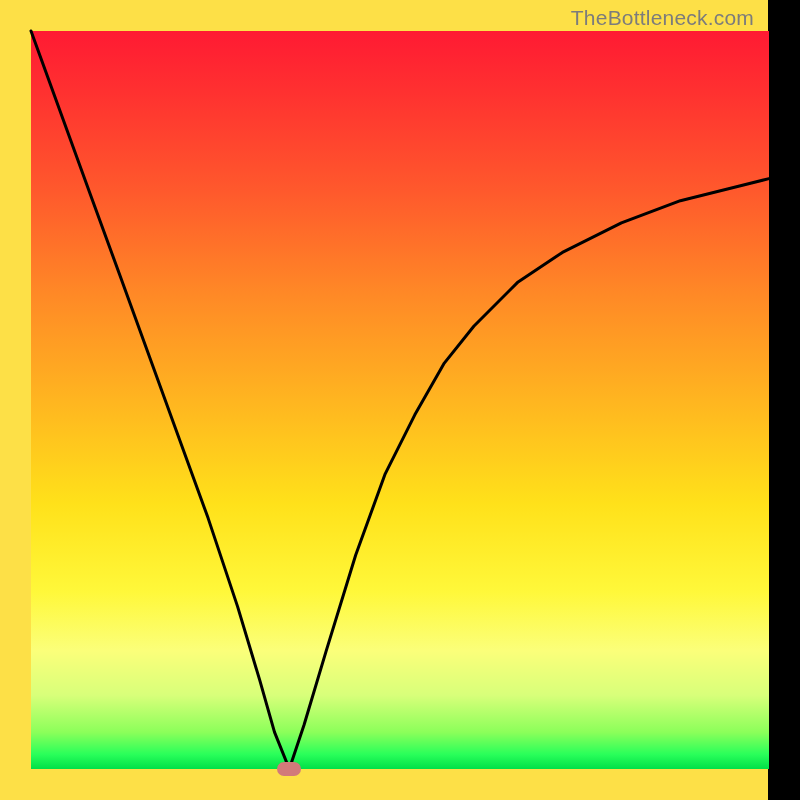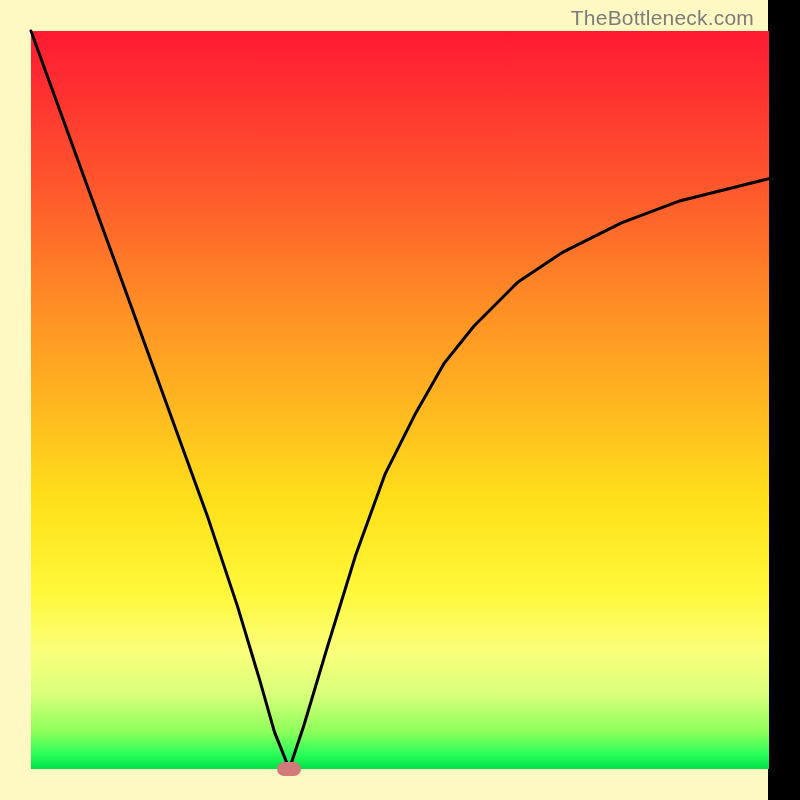--- a/index.html
+++ b/index.html
@@ -8,21 +8,21 @@
     width: 800px;
     height: 800px;
     background: #000;
     font-family: Arial, Helvetica, sans-serif;
     overflow: hidden;
   }
   .frame {
     position: relative;
     width: 768px;
     height: 800px;
-    background: #fef9c3;
+    background: #fde047;
   }
   .plot-area {
     position: absolute;
     left: 31px;
     top: 31px;
     width: 738px;
     height: 738px;
     
     background: linear-gradient(to bottom,
       #ff1a33 0%,

